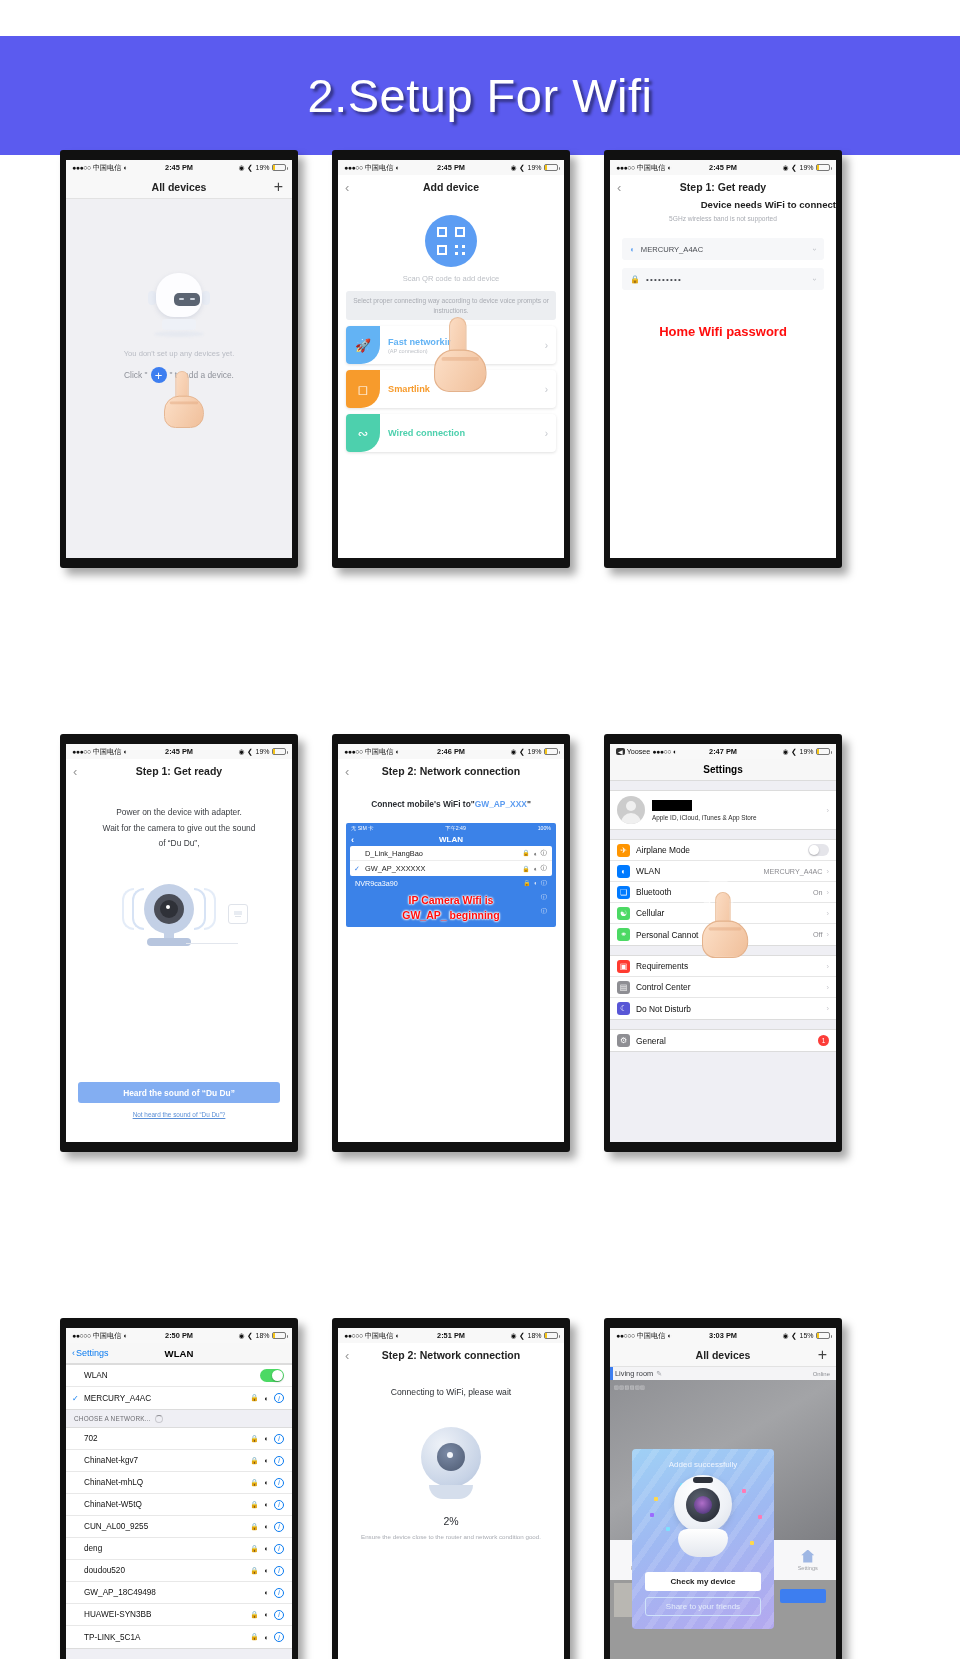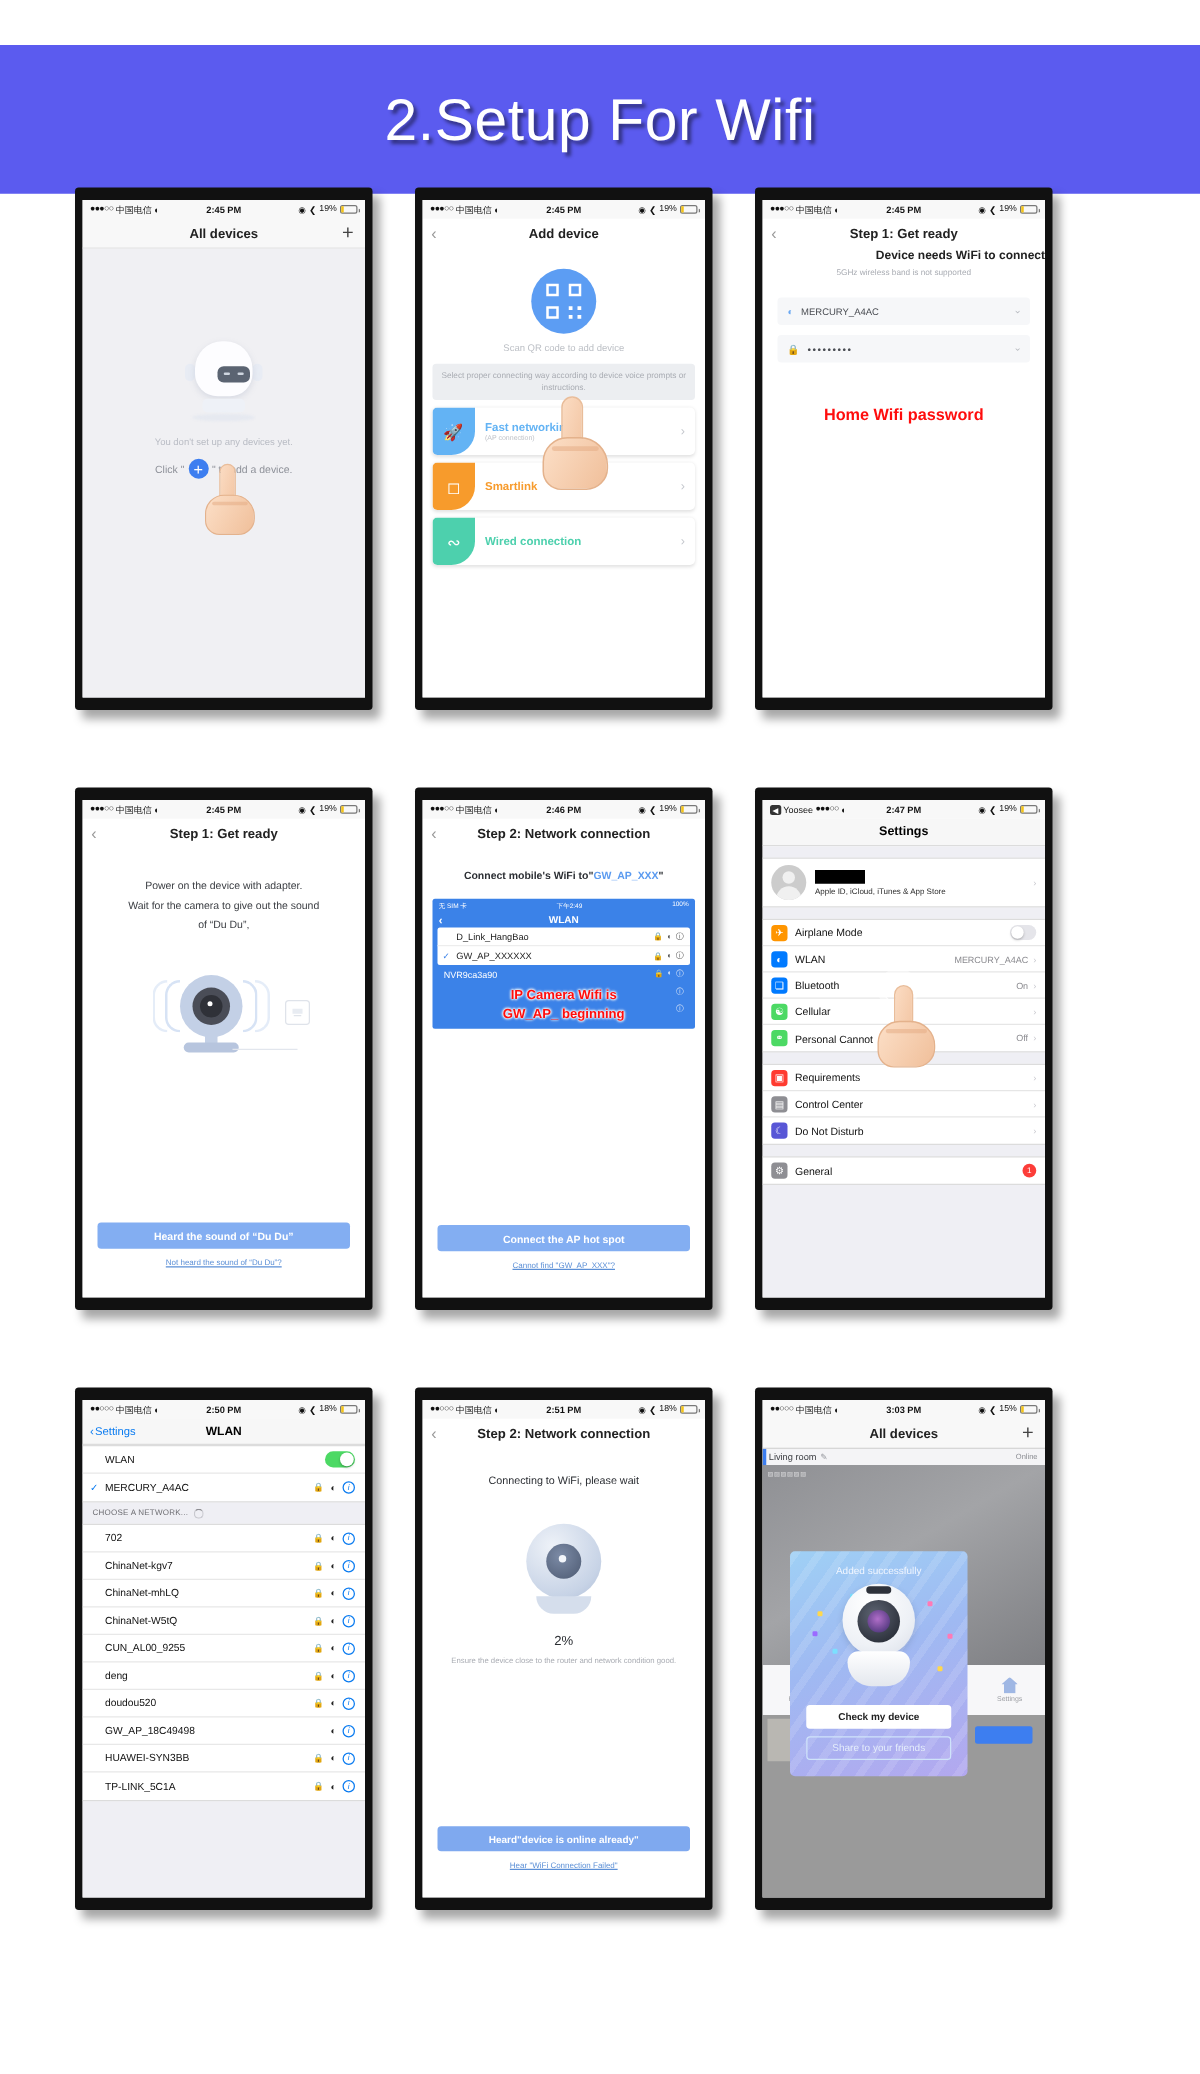--- a/index.html
+++ b/index.html
@@ -18,21 +18,21 @@
     display:flex; align-items:center; justify-content:center;
   }
   .banner-title {
     color:#ffffff; font-size:47px; font-weight:400;
     letter-spacing:0.5px;
     text-shadow: 3px 3px 3px rgba(0,0,0,0.45);
   }
 
   
   .grid { position:absolute; left:0; top:150px; width:960px; }
-  .row { position:relative; width:960px; height:480px; }
+  .row { position:relative; width:960px; height:584px; }
 
   .phone-wrap { position:absolute; width:238px; height:418px; }
   .phone-wrap.c0 { left:60px; }
   .phone-wrap.c1 { left:332px; }
   .phone-wrap.c2 { left:604px; }
 
   .phone {
     position:absolute; left:0; top:0; width:238px; height:418px;
     background:#111; border-radius:3px;
     padding:10px 6px 10px 6px;
@@ -557,24 +557,20 @@
                       <span>ⓘ</span>
                     </span>
                   </div>
             </div>
             <div class="redover">
               <div>IP Camera Wifi is</div>
               <div>GW_AP_  beginning</div>
             </div>
           </div>
 
-          <div style="position:absolute;left:0;right:0;bottom:22px;">
-            <div class="btn-primary">Connect the AP hot spot</div>
-            <div class="link-under">Cannot find "GW_AP_XXX"?</div>
-          </div>
         </div>
       </div>
     </div>
   </div>
 
   <div class="phone-wrap c2">
     <div class="phone">
       <div class="screen">
         <div class="statusbar">
           <div class="sb-left">

